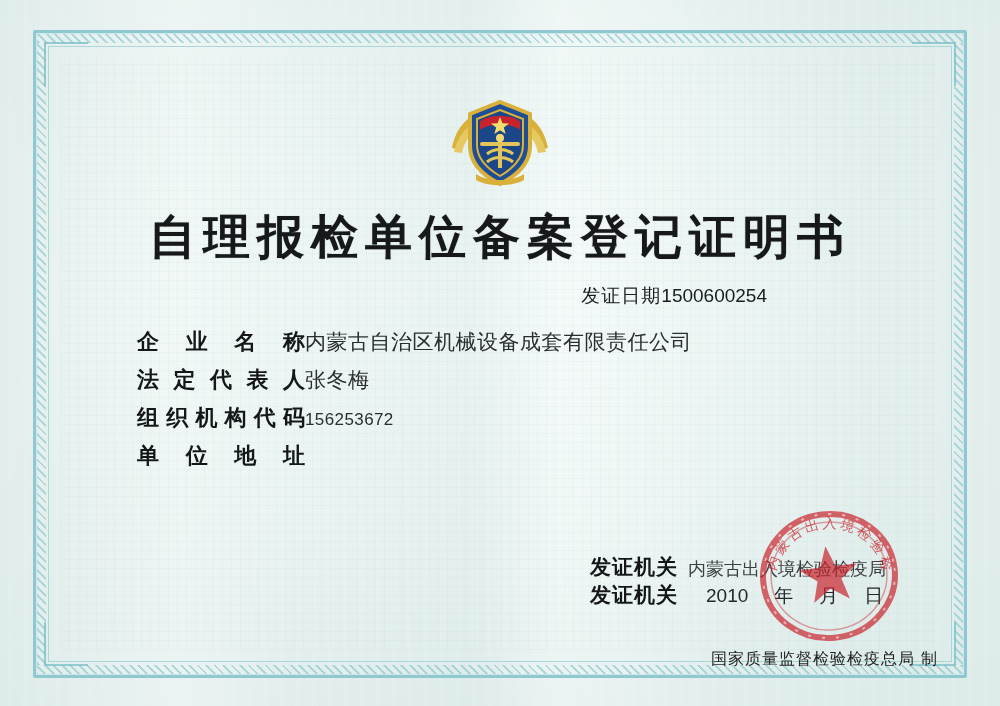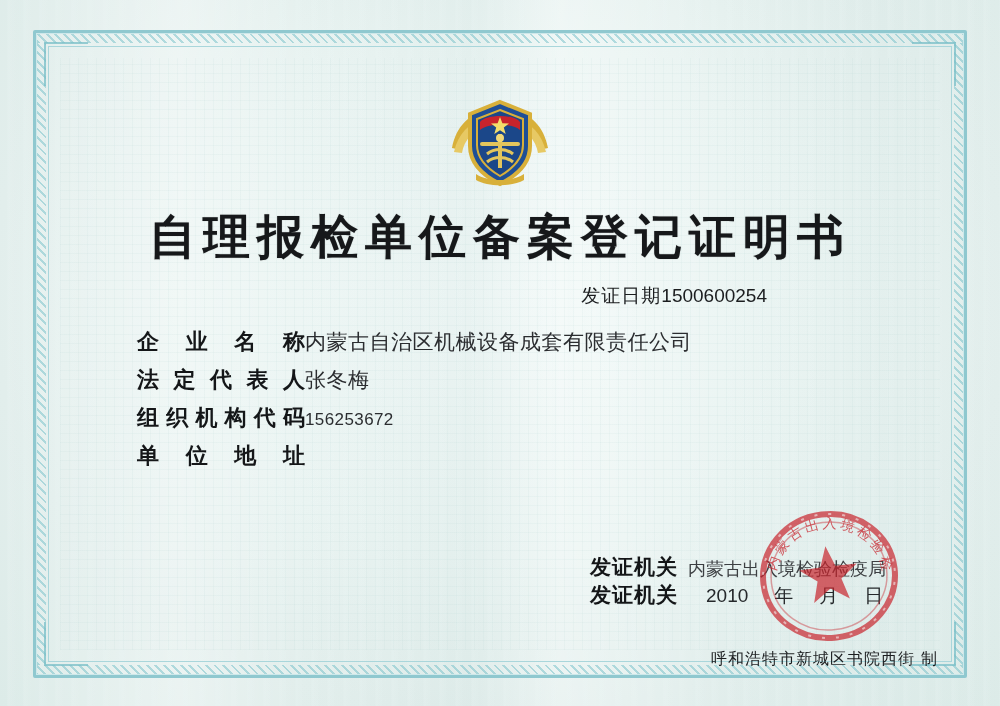--- a/index.html
+++ b/index.html
@@ -377,15 +377,15 @@
         <path id="sealArc" d="M 20 72 A 54 50 0 0 1 128 72" fill="none"></path>
         <text font-family="'DejaVu Sans','Liberation Sans',sans-serif" font-size="14" fill="#c8232c" opacity="0.9">
           <textPath href="#sealArc" startOffset="8%" letter-spacing="3">内蒙古出入境检验检疫局</textPath>
         </text>
 
         <ellipse cx="74" cy="70" rx="66" ry="62" fill="none" stroke="#ffffff" stroke-width="2" stroke-dasharray="3 11" opacity="0.55"></ellipse>
       </g>
     </svg>
   </div>
 
-  <div class="footer">呼和浩特市新城区书院西街  制</div>
+  <div class="footer">国家质量监督检验检疫总局  制</div>
 
 </div>
 
 </body></html>

